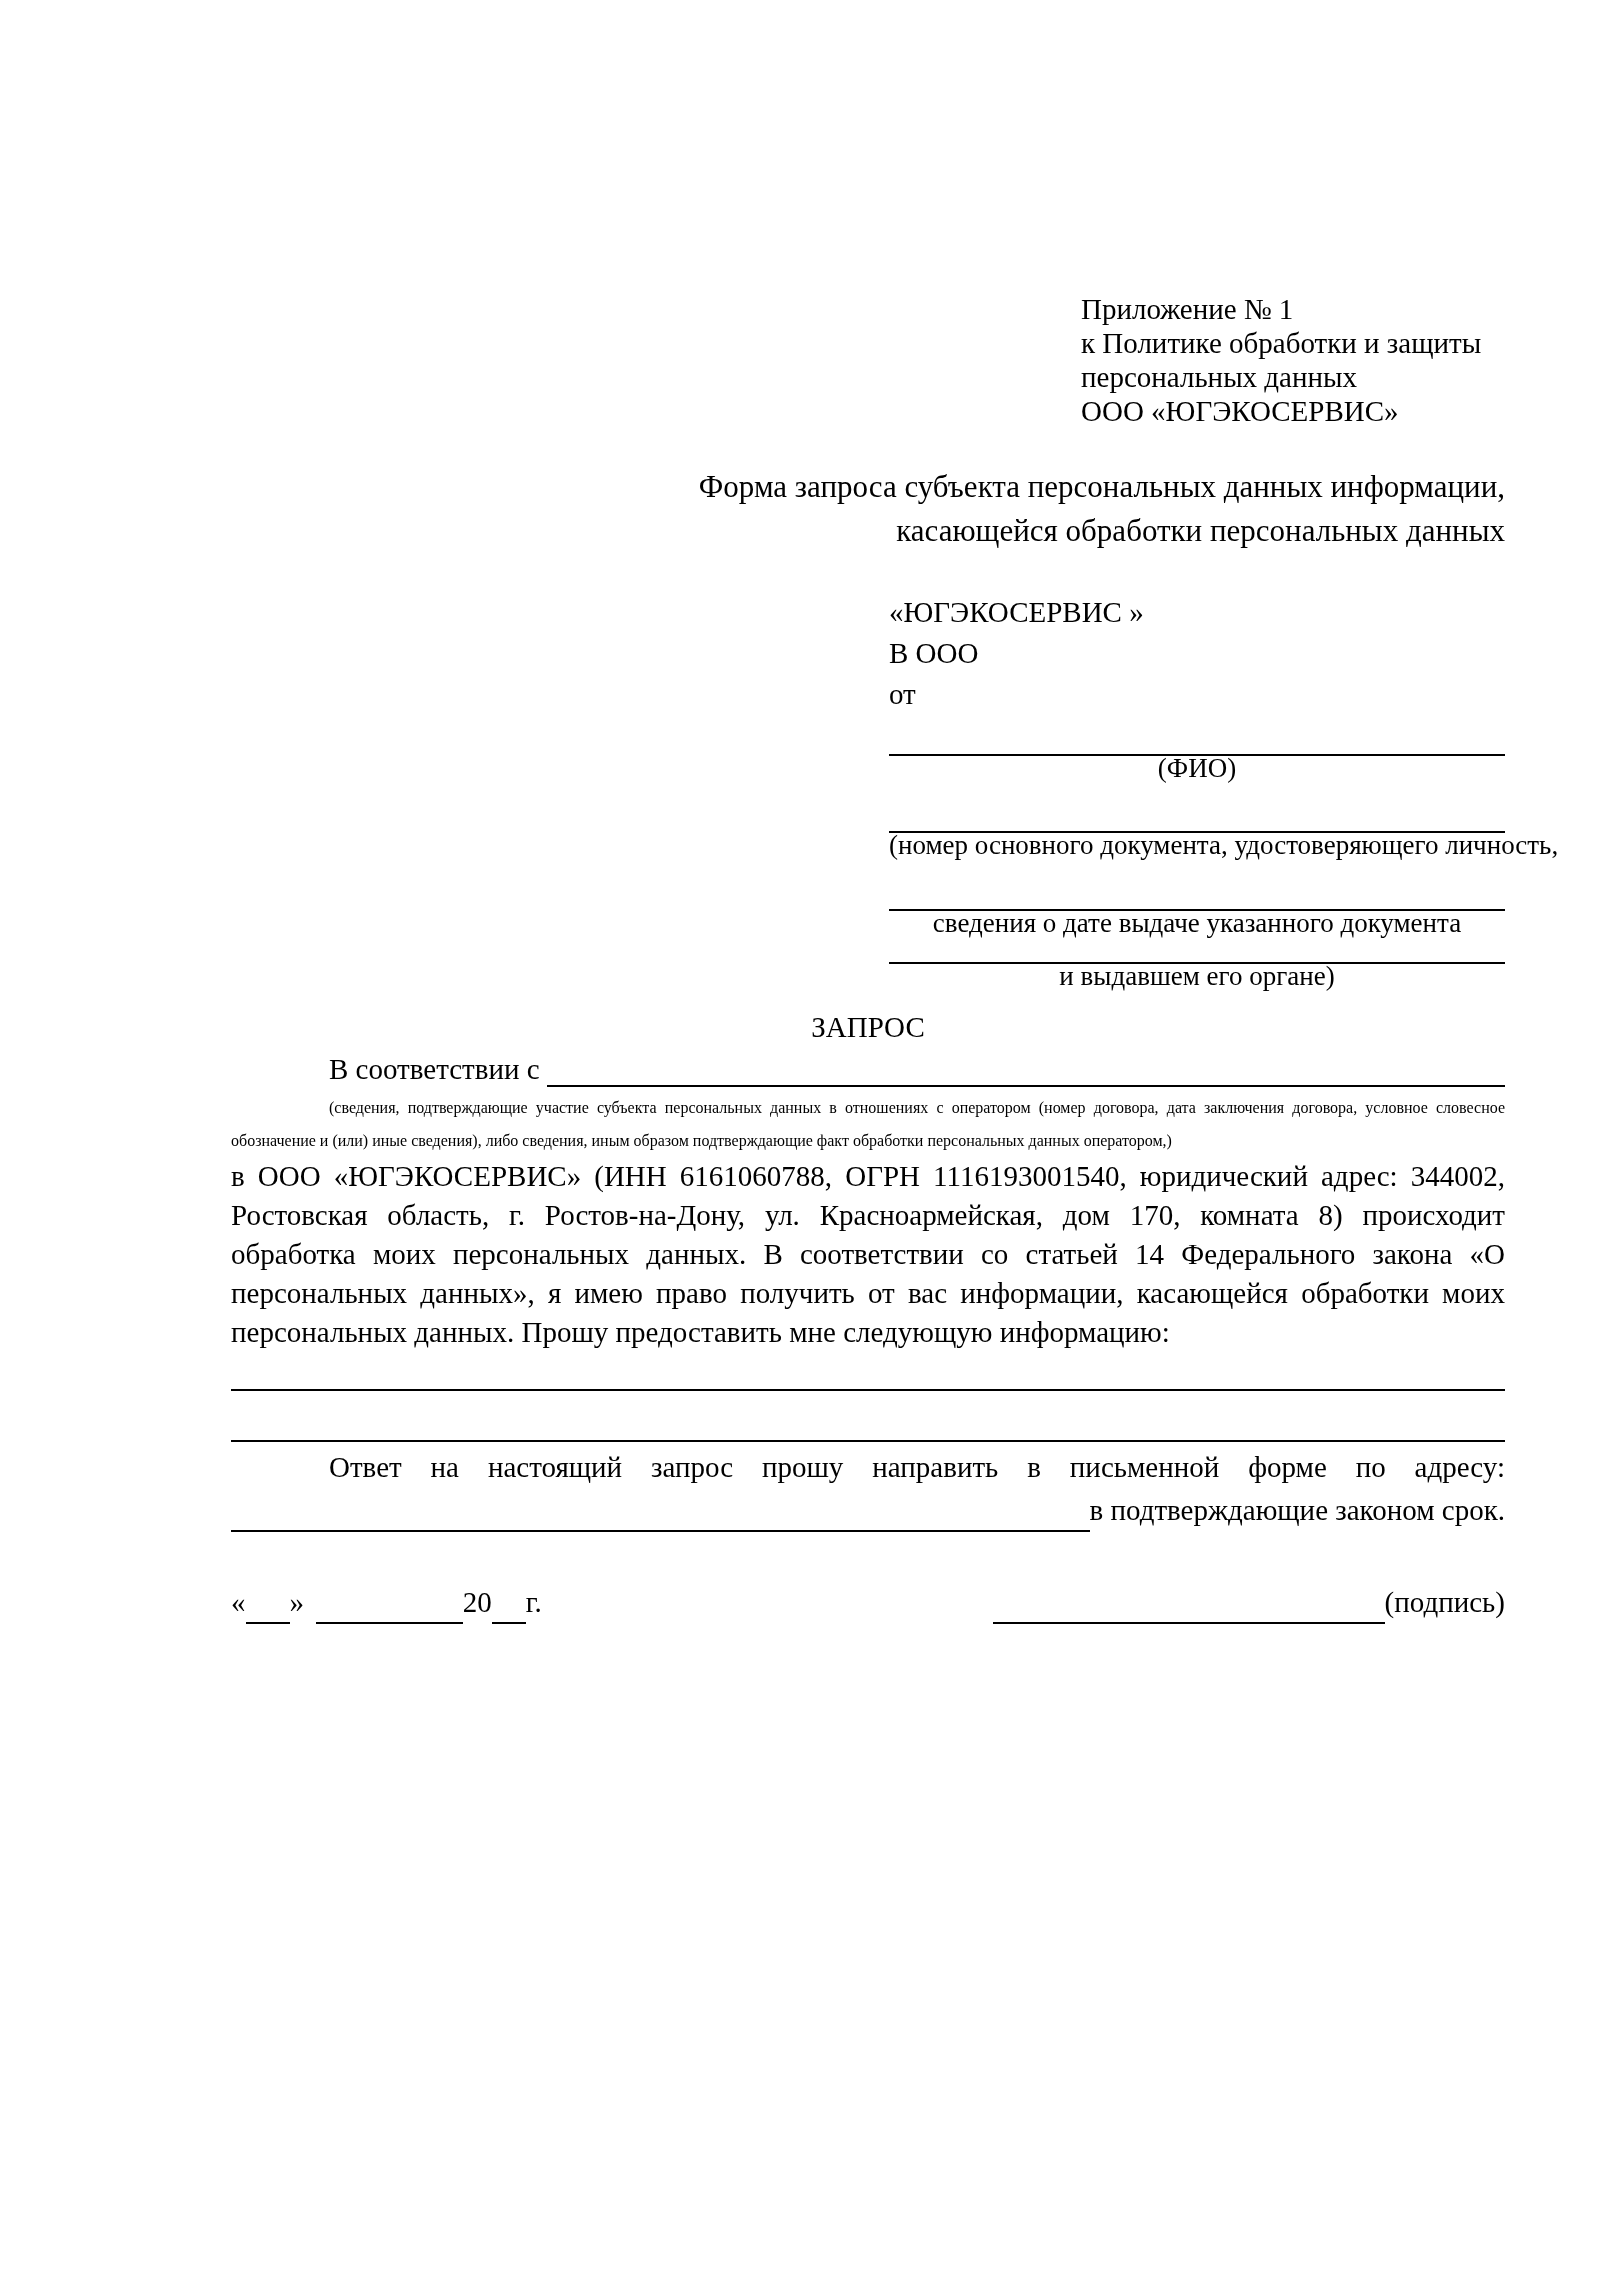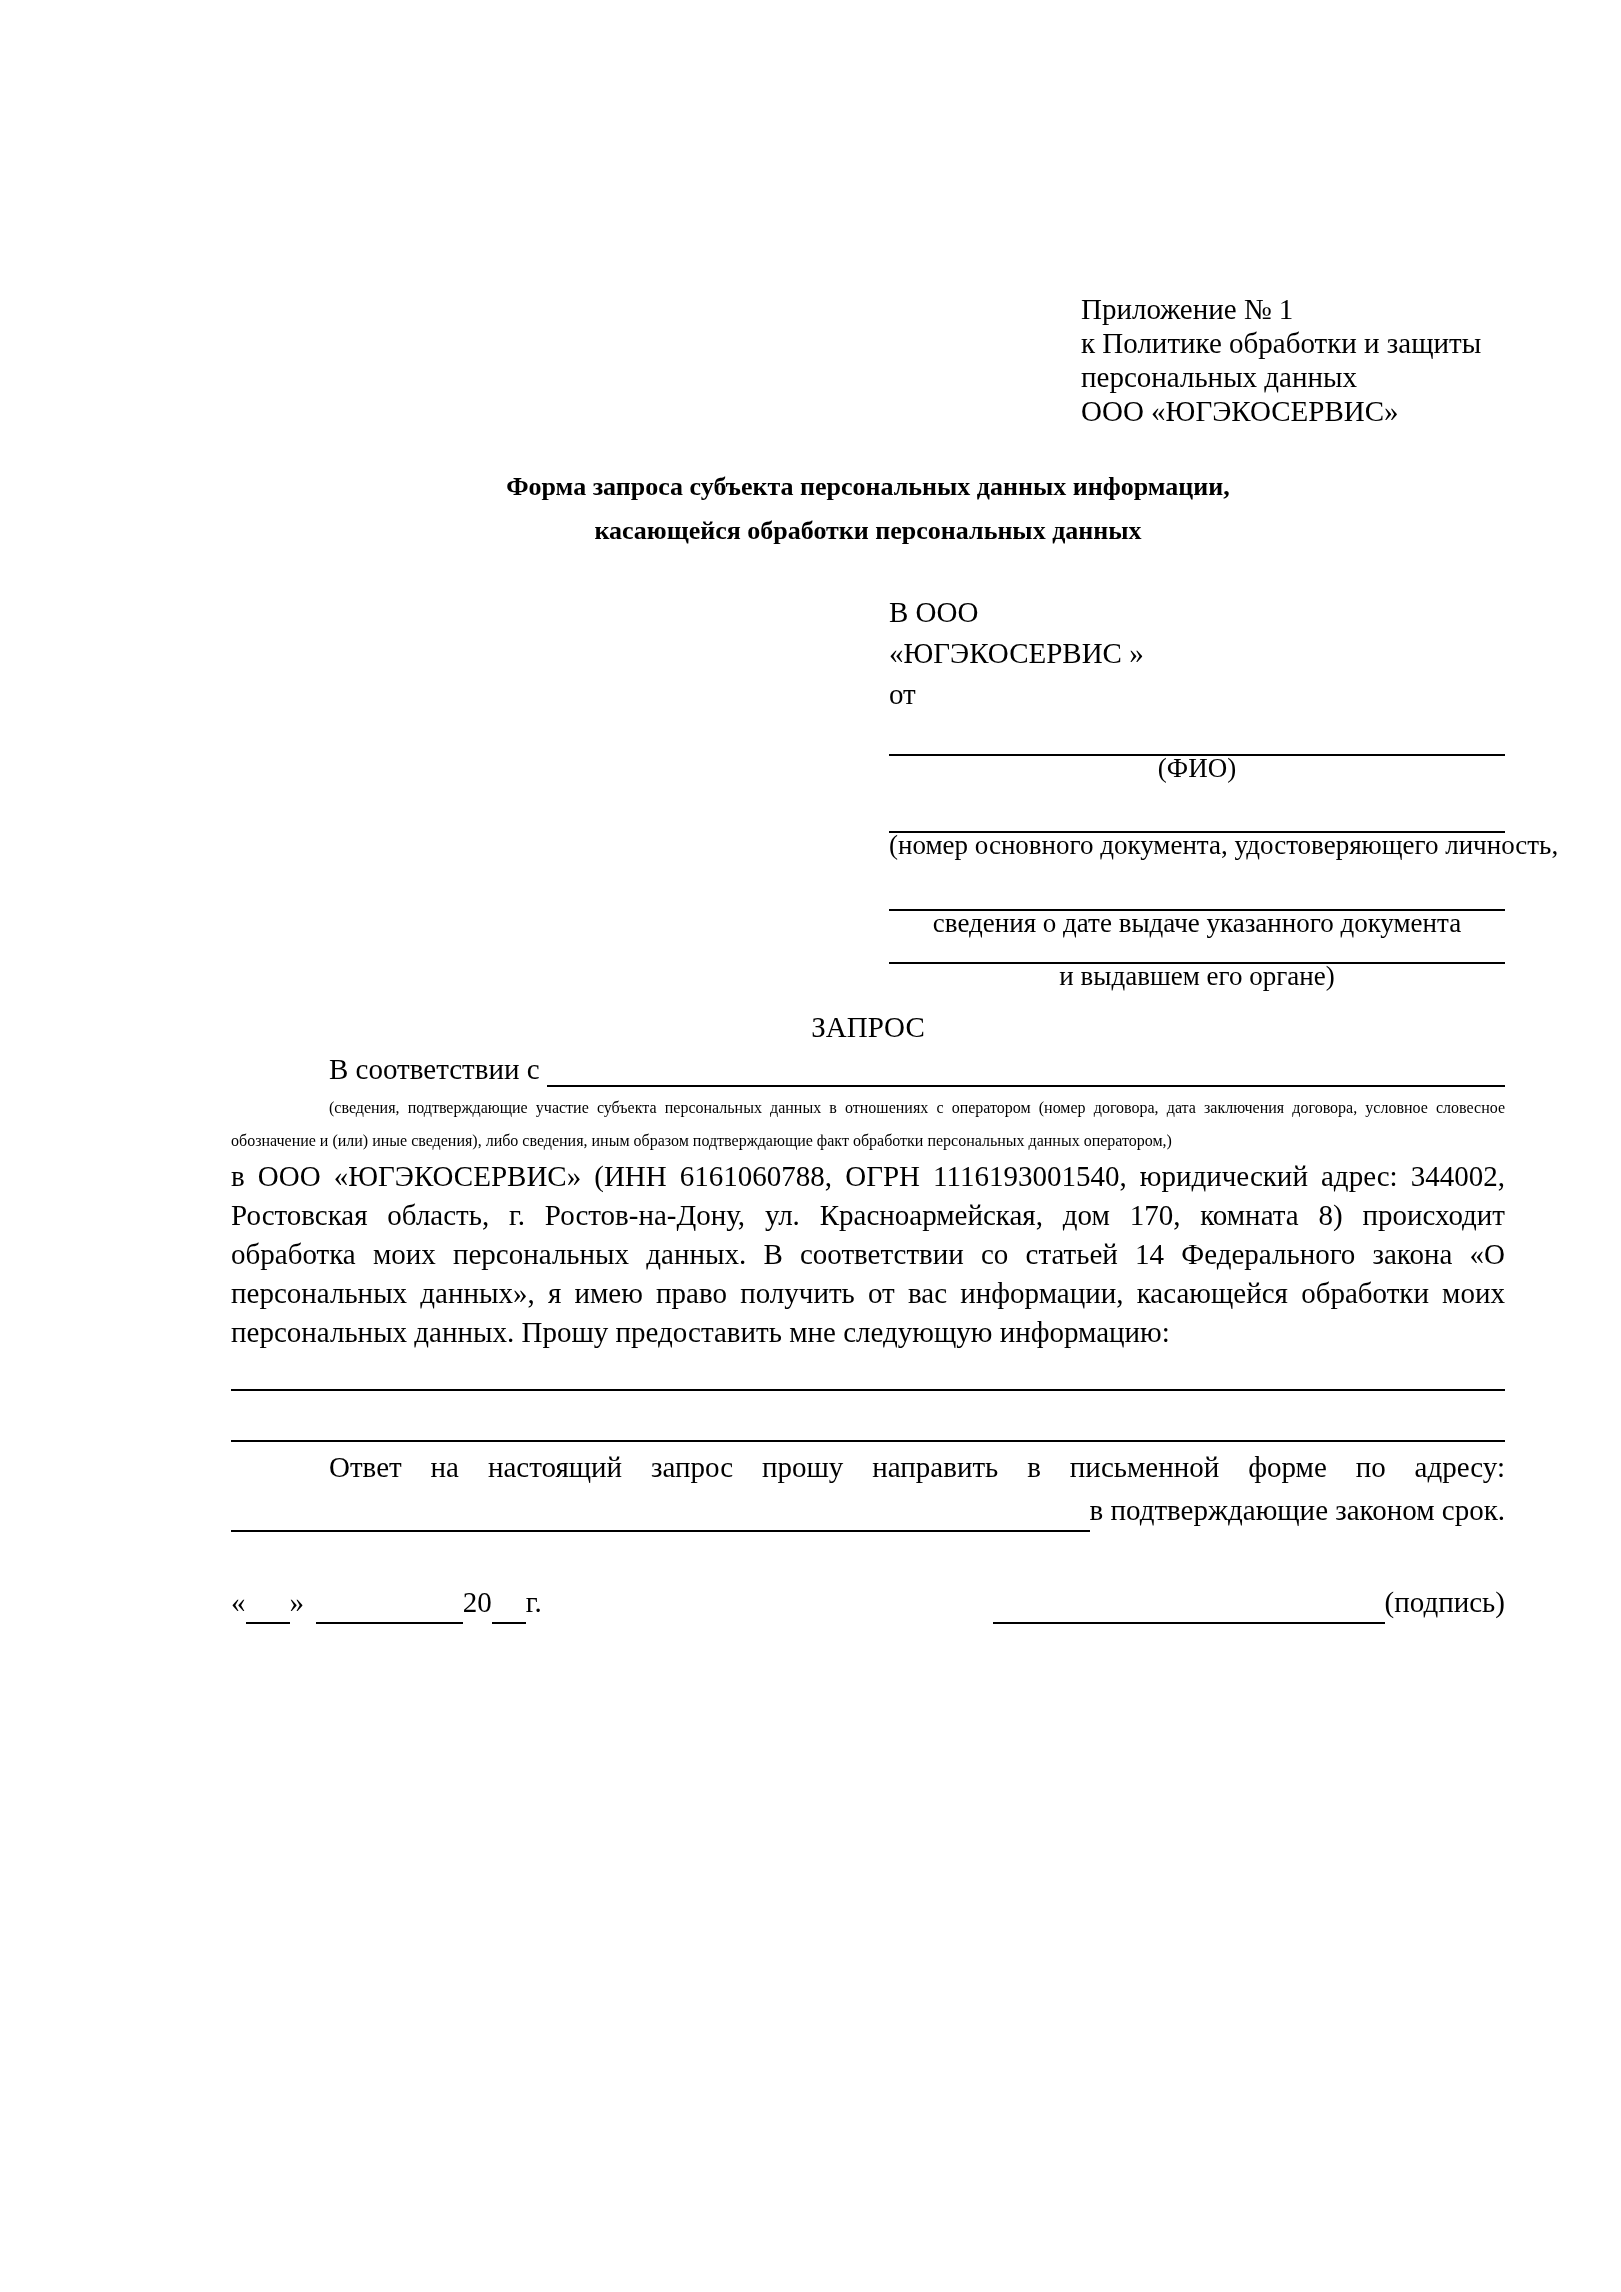--- a/index.html
+++ b/index.html
@@ -20,24 +20,24 @@
     width: 100%;
     height: 100%;
   }
 
   
   .appendix { margin-left: 850px; line-height: 34px; }
 
   
   .title {
     margin-top: 37px;
-    font-size: 26px;
-    font-weight: bold;
+    font-size: 31px;
+    font-weight: normal;
     line-height: 44px;
-    text-align: center;
+    text-align: right;
   }
 
   
   .addressee { margin-top: 39px; margin-left: 658px; line-height: 41px; }
   .fill-line { border-bottom: 2px solid #000; height: 21.6px; }
   .fl-1 { margin-top: 17.6px; }
   .fl-2 { margin-top: 27.4px; }
   .fl-3 { margin-top: 29px; }
   .fl-4 { margin-top: 3.9px; }
   .cap {
@@ -104,22 +104,22 @@
       <div>персональных данных</div>
       <div>ООО «ЮГЭКОСЕРВИС»</div>
     </div>
 
     <div class="title">
       <div>Форма запроса субъекта персональных данных информации,</div>
       <div>касающейся обработки персональных данных</div>
     </div>
 
     <div class="addressee">
+      <div>«ЮГЭКОСЕРВИС »</div>
       <div>В ООО</div>
-      <div>«ЮГЭКОСЕРВИС »</div>
       <div>от</div>
 
       <div class="fill-line fl-1"></div>
       <div class="cap">(ФИО)</div>
 
       <div class="fill-line fl-2"></div>
       <div class="cap">(номер основного документа, удостоверяющего личность,</div>
 
       <div class="fill-line fl-3"></div>
       <div class="cap">сведения о дате выдаче указанного документа</div>

